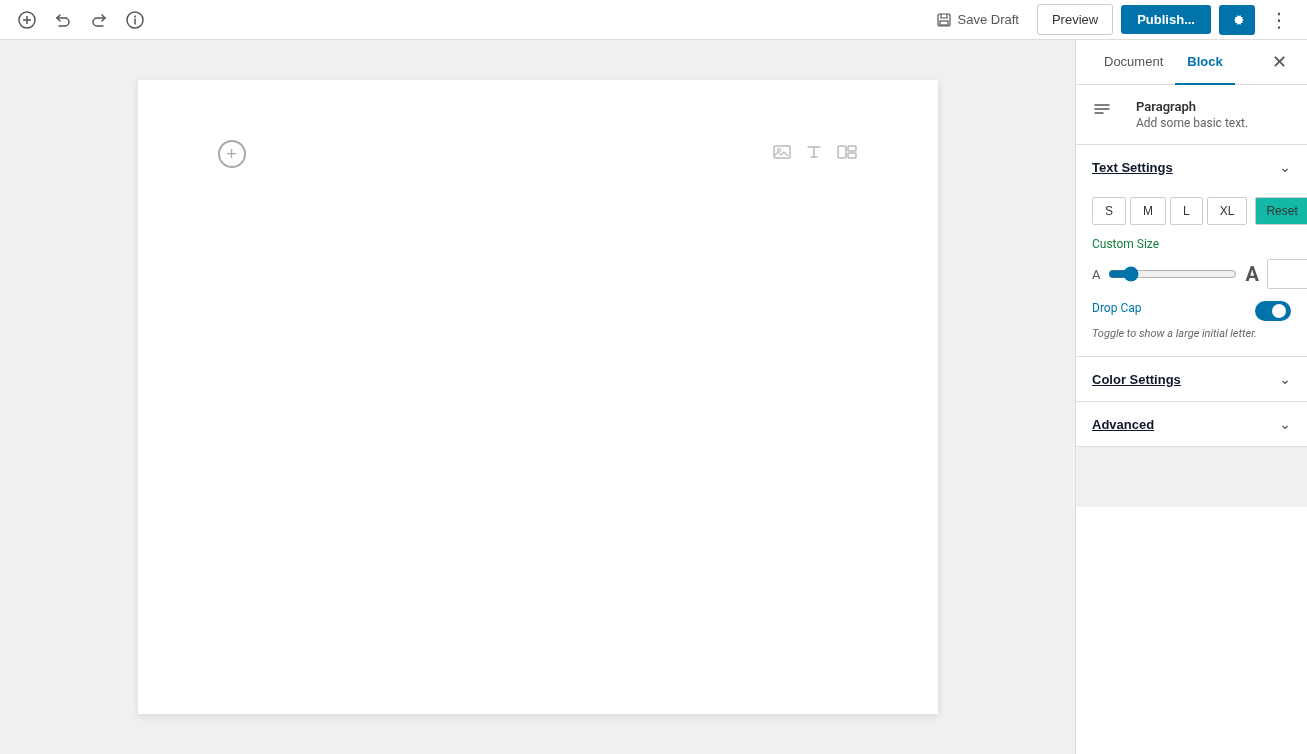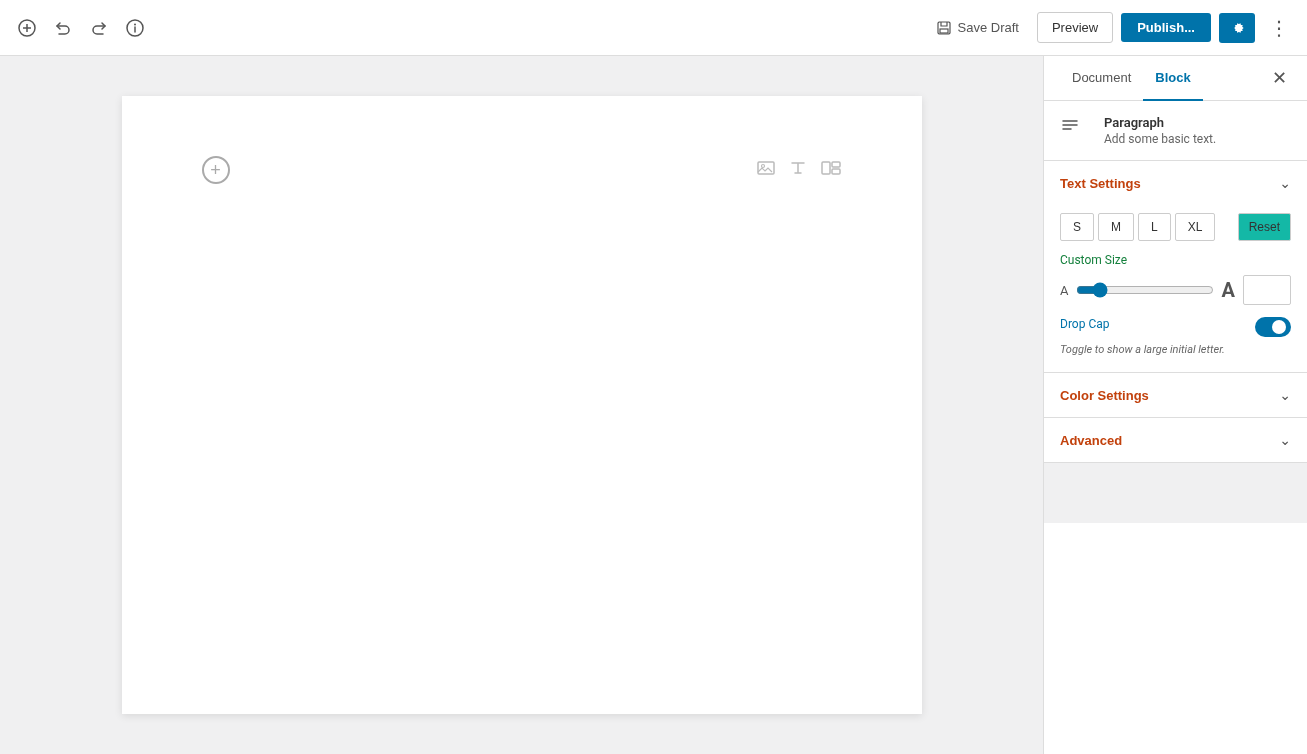--- a/index.html
+++ b/index.html
@@ -1,21 +1,21 @@
 <!DOCTYPE html>
 <html><head>
   <meta charset="utf-8">
   <style>
     * { box-sizing: border-box; margin: 0; padding: 0; }
     body { font-family: -apple-system, BlinkMacSystemFont, 'Segoe UI', Roboto, sans-serif; background: #f0f0f1; height: 754px; overflow: hidden; display: flex; flex-direction: column; }
 
     
     .toolbar {
       display: flex; align-items: center; background: #fff; border-bottom: 1px solid #ddd;
-      padding: 0 12px; height: 56px; flex-shrink: 0; z-index: 10;
+      padding: 0 12px; height: 40px; flex-shrink: 0; z-index: 10;
     }
     .toolbar-left { display: flex; align-items: center; gap: 6px; }
     .toolbar-icon-btn {
       background: none; border: none; cursor: pointer; padding: 6px;
       color: #555; display: flex; align-items: center; justify-content: center;
       border-radius: 4px; font-size: 18px;
     }
     .toolbar-right { margin-left: auto; display: flex; align-items: center; gap: 8px; }
     .save-draft-btn {
       background: none; border: none; cursor: pointer; color: #555;
@@ -63,21 +63,21 @@
       width: 28px; height: 28px; cursor: pointer; color: #aaa; font-size: 18px;
       display: flex; align-items: center; justify-content: center; flex-shrink: 0;
     }
     .block-toolbar {
       margin-left: auto; display: flex; align-items: center; gap: 12px; color: #ccc;
     }
     .block-toolbar-icon { font-size: 18px; cursor: pointer; }
 
     
     .sidebar {
-      width: 264px; background: #fff; border-left: 1px solid #ddd;
+      width: 232px; background: #fff; border-left: 1px solid #ddd;
       display: flex; flex-direction: column; overflow: hidden; flex-shrink: 0;
     }
 
     
     .sidebar-tabs {
       display: flex; align-items: center; border-bottom: 1px solid #ddd;
       padding: 0 16px; position: relative; background: #fff;
     }
     .sidebar-tab {
       padding: 14px 12px; font-size: 13px; cursor: pointer; color: #555;
@@ -102,21 +102,21 @@
     .block-info-title { font-size: 13px; font-weight: 600; color: #333; }
     .block-info-desc { font-size: 12px; color: #666; margin-top: 2px; }
 
     
     .section { border-bottom: 1px solid #ddd; }
     .section-header {
       display: flex; align-items: center; justify-content: space-between;
       padding: 14px 16px; cursor: pointer; background: none; border: none;
       width: 100%; text-align: left;
     }
-    .section-header-title { font-size: 13px; font-weight: 600; color: #c2410c; }
+    .section-header-title { font-size: 13px; font-weight: 600; color: #0f172a; text-decoration: underline; }
     .section-chevron { color: #555; font-size: 14px; }
     .section-body { padding: 8px 16px 16px; }
 
     
     .size-buttons { display: flex; gap: 4px; flex: 1; }
     .size-btn {
       border: 1px solid #ccc; background: #fff; padding: 6px 12px;
       font-size: 12px; cursor: pointer; border-radius: 2px; color: #333;
     }
     .size-btn-row { display: flex; align-items: center; gap: 8px; margin-bottom: 12px; }

